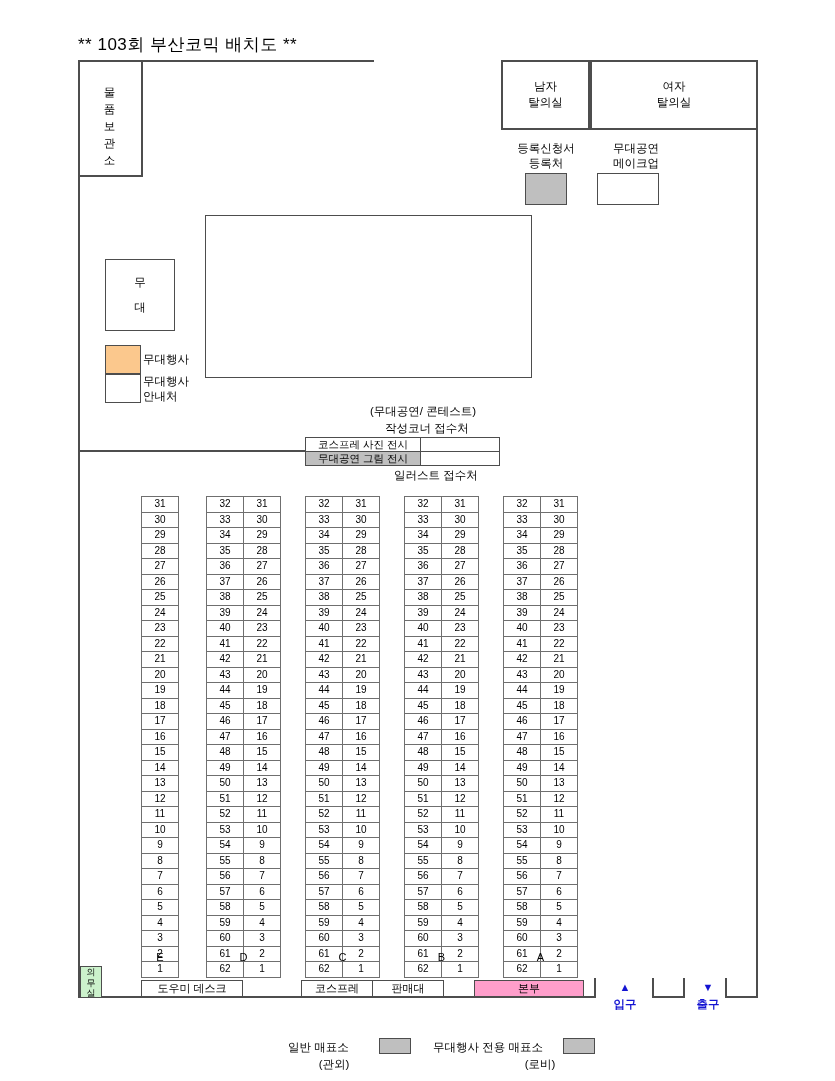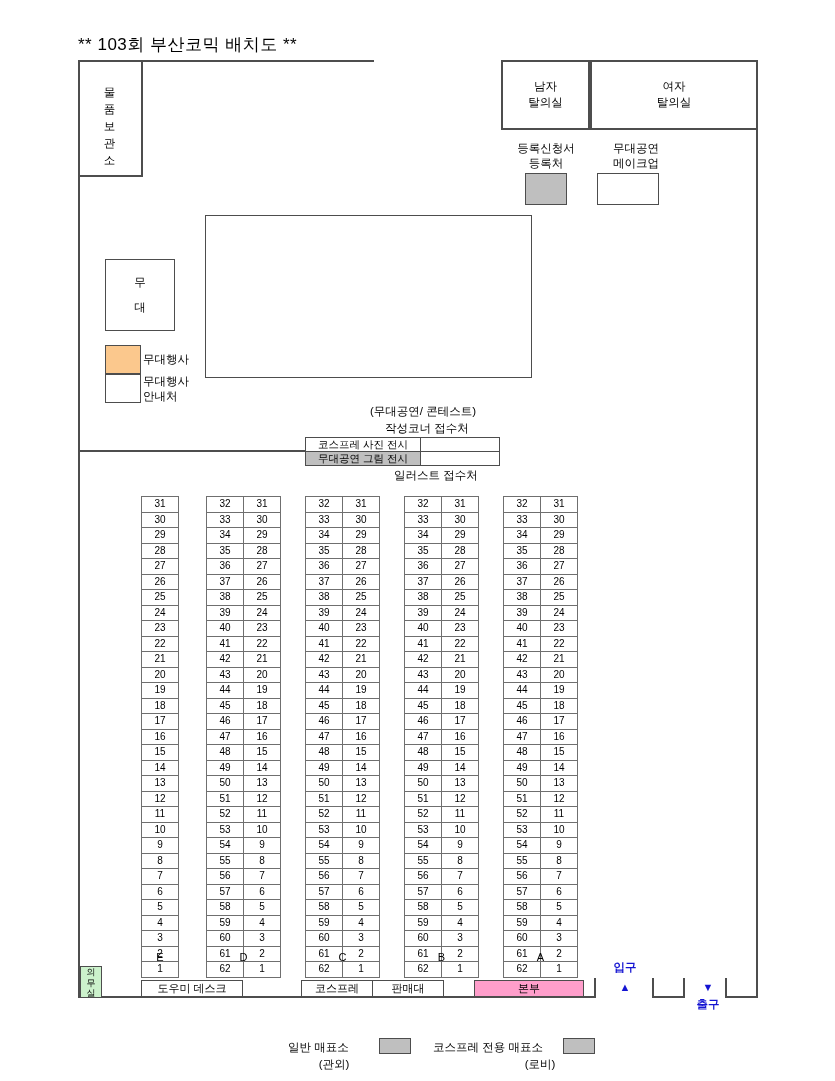--- a/index.html
+++ b/index.html
@@ -820,40 +820,40 @@
     <span>판매대</span>
   </div>
 
   <div class="abs box pink" style="left:474px; top:980px; width:110px; height:17px; font-size:11px;">
     <span>본부</span>
   </div>
 
   <div class="abs arrow" style="left:608px; top:983px; width:34px;">
     <span>▲</span>
   </div>
-  <div class="abs bluetxt" style="left:606px; top:960px; width:38px;">
+  <div class="abs bluetxt" style="left:606px; top:997px; width:38px;">
     <span>입구</span>
   </div>
 
   <div class="abs arrow" style="left:691px; top:983px; width:34px;">
     <span>▼</span>
   </div>
   <div class="abs bluetxt" style="left:689px; top:997px; width:38px;">
     <span>출구</span>
   </div>
 
   <div class="abs label-plain" style="left:288px; top:1040px; text-align:left;">
     <span>일반 매표소</span>
   </div>
   <div class="abs box gray" style="left:379px; top:1038px; width:32px; height:16px;"></div>
   <div class="abs label-plain" style="left:288px; top:1057px; width:92px;">
     <span>(관외)</span>
   </div>
 
   <div class="abs label-plain" style="left:433px; top:1040px; text-align:left;">
-    <span>코스프레 전용 매표소</span>
+    <span>무대행사 전용 매표소</span>
   </div>
   <div class="abs box gray" style="left:563px; top:1038px; width:32px; height:16px;"></div>
   <div class="abs label-plain" style="left:487px; top:1057px; width:106px;">
     <span>(로비)</span>
   </div>
 
 </div>
 
 </body></html>

